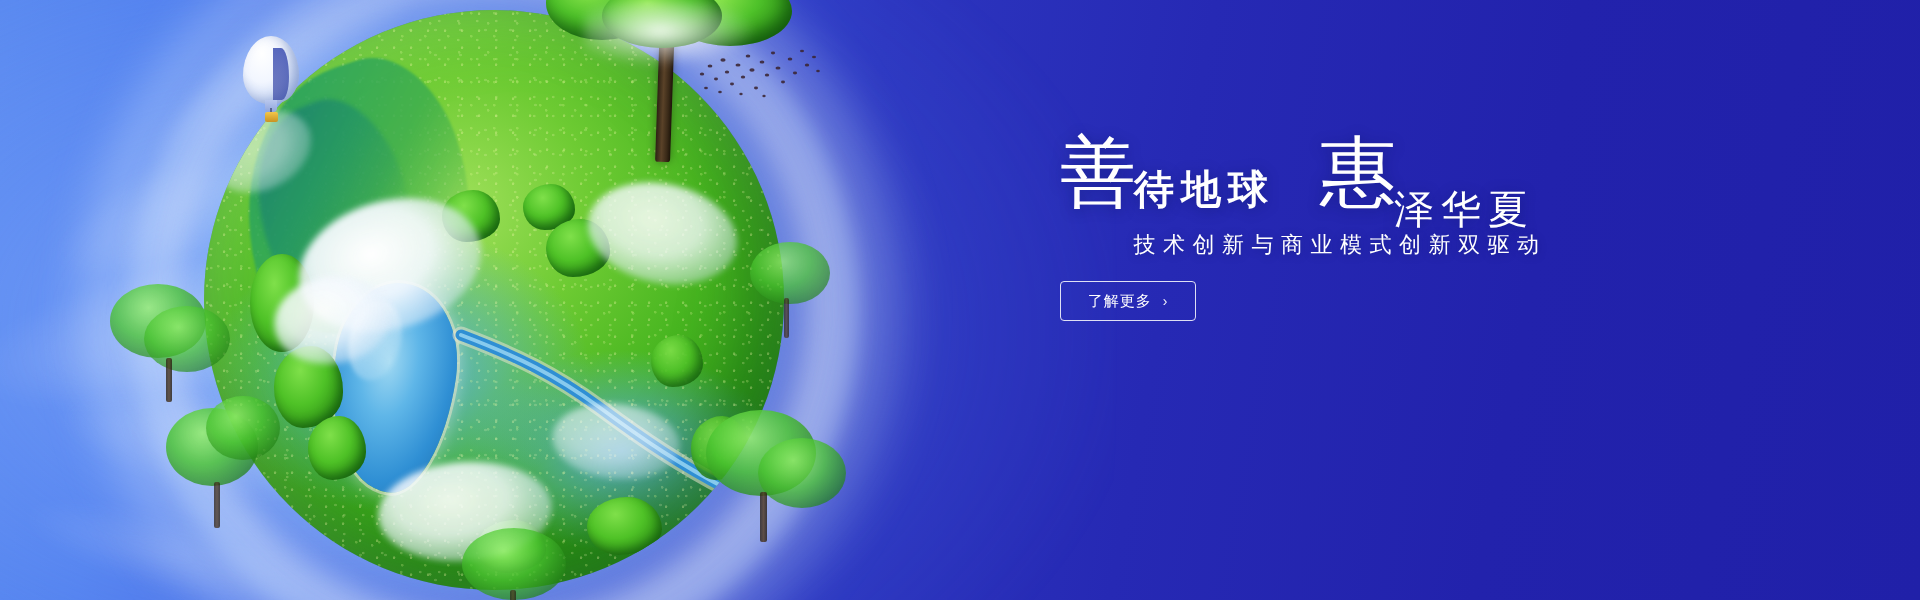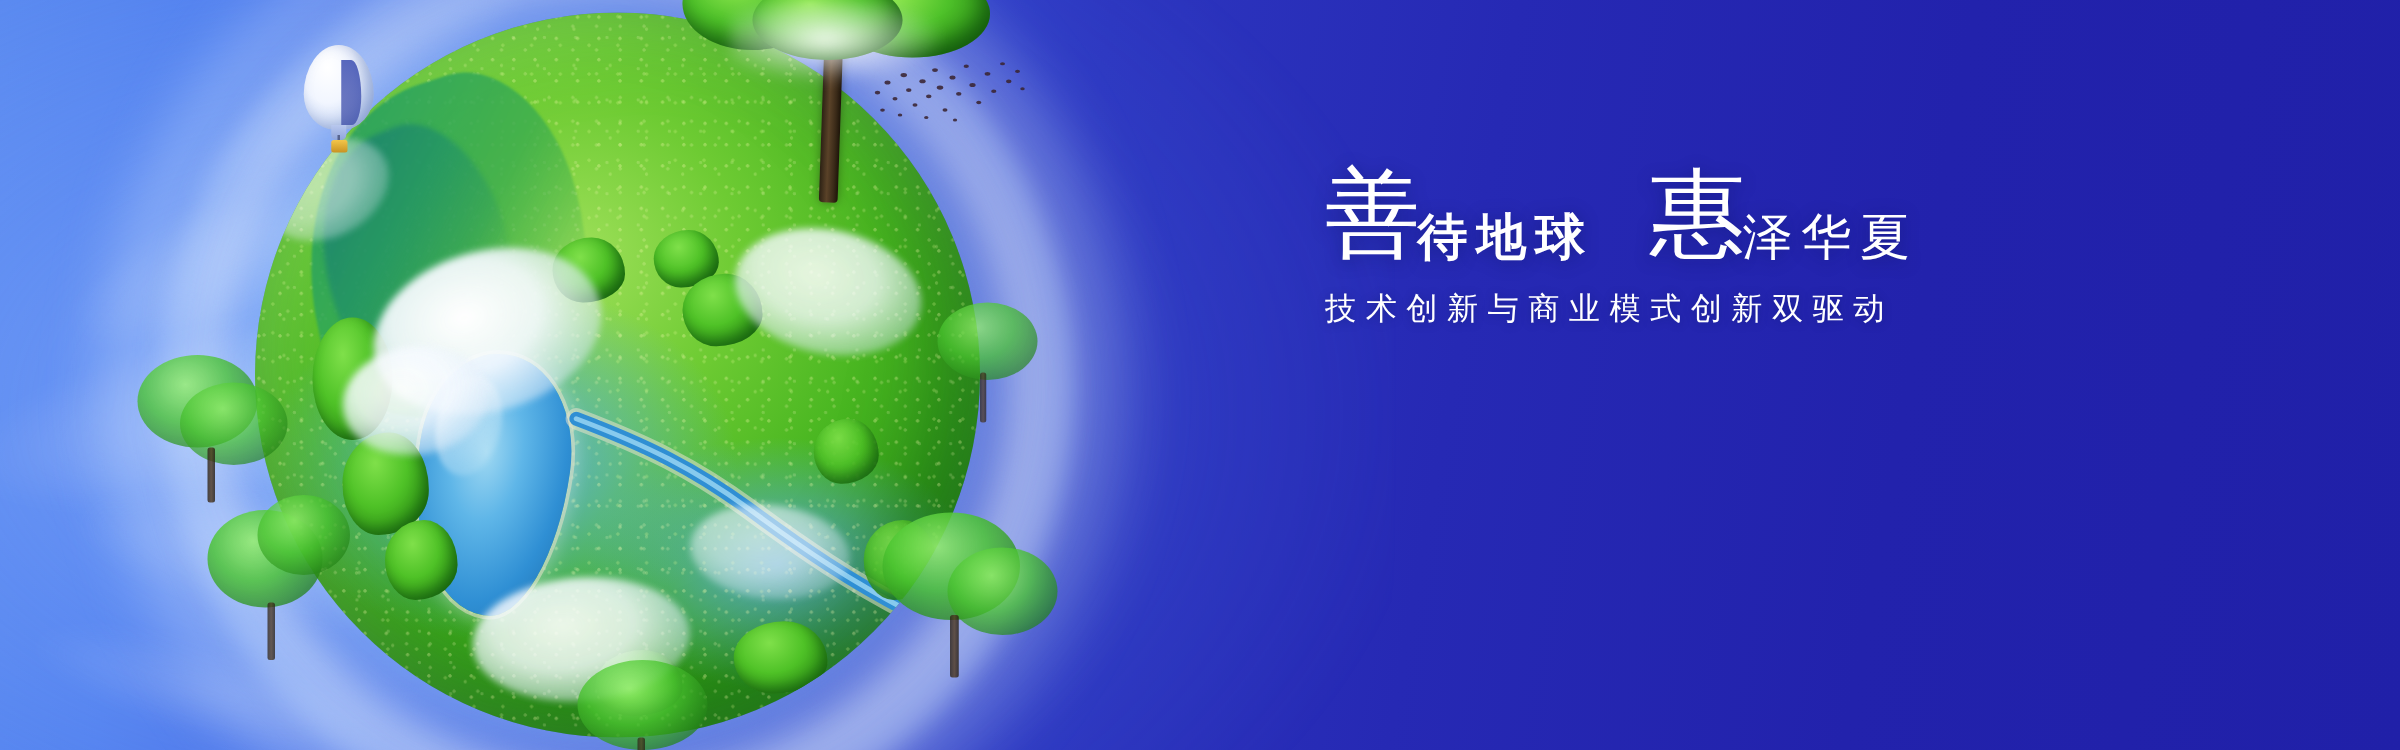--- a/index.html
+++ b/index.html
@@ -164,24 +164,24 @@
     text-shadow:0 2px 14px rgba(10,20,90,.45);}
   .hl-big{font-family:"Liberation Serif","DejaVu Serif",serif;
     font-size:76px;line-height:1;font-weight:400;
     position:absolute;top:6px;}
   .hl-sm{font-family:"Liberation Serif","DejaVu Serif",serif;
     font-size:40px;line-height:1;font-weight:400;letter-spacing:7px;
     position:absolute;top:42px;}
   #hl-a{left:0px;}
   #hl-b{left:74px;font-weight:bold;}
   #hl-c{left:260px;}
-  #hl-d{left:334px;}
-
-  .subtitle{margin-top:6px;color:#ffffff;font-size:25px;letter-spacing:7.5px;
-    white-space:nowrap;font-weight:400;text-shadow:0 1px 8px rgba(10,20,90,.40);}
+  #hl-d{left:334px;margin-top:20px;}
+
+  .subtitle{margin-top:6px;color:#ffffff;font-size:22px;letter-spacing:7.5px;
+    white-space:nowrap;font-weight:400;text-shadow:0 1px 8px rgba(10,20,90,.40);text-align:center;}
   .desc{margin-top:17px;color:#eef3ff;font-size:16.5px;letter-spacing:.4px;
     white-space:nowrap;font-weight:400;text-shadow:0 1px 6px rgba(10,20,90,.35);}
 
   .cta{margin-top:21px;display:inline-flex;align-items:center;justify-content:center;
     gap:11px;width:116px;height:38px;
     border:1px solid rgba(255,255,255,.85);border-radius:4px;
     color:#ffffff;font-size:15px;letter-spacing:1px;background:transparent;
     cursor:pointer;box-sizing:content-box;padding:0 9px;}
   .cta .chev{font-size:14px;opacity:.95;line-height:1;}
 </style>
@@ -318,15 +318,19 @@
     <div class="headline">
       <span class="hl-big" id="hl-a">善</span>
       <span class="hl-sm" id="hl-b">待地球</span>
       <span class="hl-big" id="hl-c">惠</span>
       <span class="hl-sm" id="hl-d">泽华夏</span>
     </div>
 
     <div class="subtitle">技术创新与商业模式创新双驱动</div>
 
 
+    <div class="cta">
+      <span>了解更多</span>
+      <span class="chev">›</span>
+    </div>
 
   </div>
 </div>
 
 </body></html>

